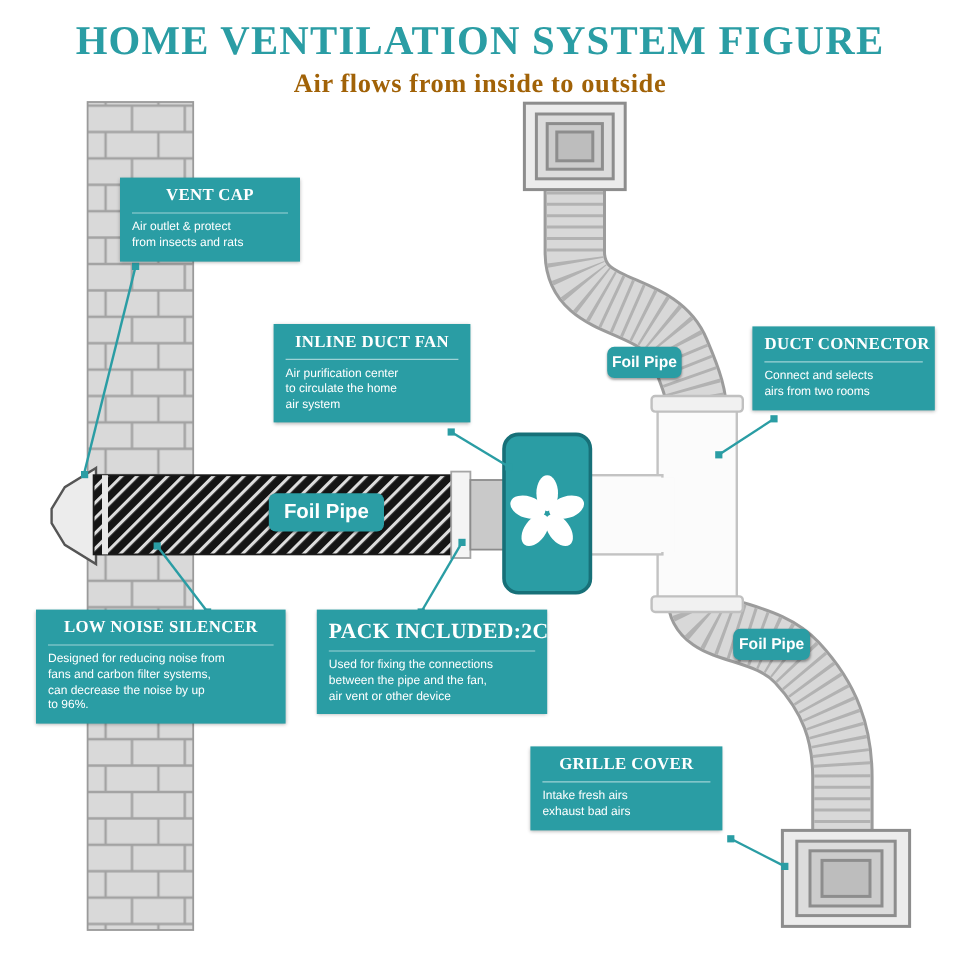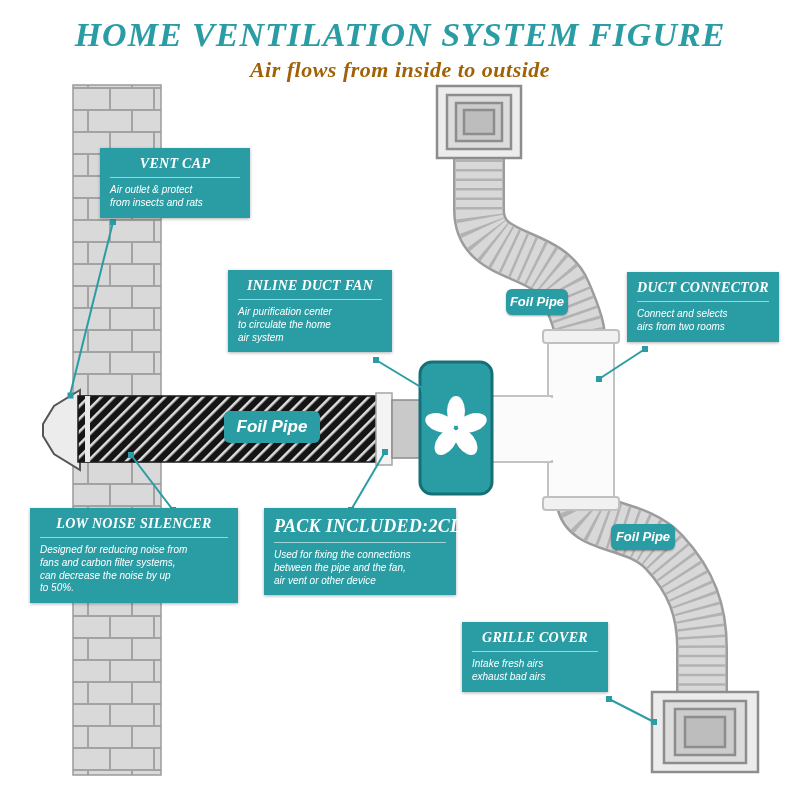--- a/index.html
+++ b/index.html
@@ -1,18 +1,18 @@
 <!DOCTYPE html>
 <html><head>
 <meta charset="utf-8">
 <style>
   * { margin:0; padding:0; box-sizing:border-box; }
   html,body { background:#ffffff; }
   body { width:800px; height:800px; font-family:"Liberation Sans", sans-serif; }
-  .canvas { position:relative; width:800px; height:800px; background:#ffffff; overflow:hidden;font-style:italic; }
+  .canvas { position:relative; width:800px; height:800px; background:#ffffff; overflow:hidden; }
   .layer-svg { position:absolute; left:0; top:0; }
 
   .title {
     position:absolute; top:16px; left:0; width:800px; text-align:center;
     color:#2a9da4; font-family:"Liberation Serif", serif; font-weight:700;
     font-size:34px; letter-spacing:1px;
   }
   .subtitle {
     position:absolute; top:57px; left:0; width:800px; text-align:center;
     color:#a16207; font-family:"Liberation Serif", serif; font-weight:700;
@@ -153,31 +153,31 @@
     <h3>DUCT CONNECTOR</h3>
     <p>Connect and selects
 airs from two rooms</p>
   </div>
 
   <div class="callout" style="left:30px;top:508px;width:208px">
     <h3>LOW NOISE SILENCER</h3>
     <p>Designed for reducing noise from
 fans and carbon filter systems,
 can decrease the noise by up
-to 50%.</p>
+to 96%.</p>
   </div>
 
   <div class="callout tight" style="left:264px;top:508px;width:192px">
     <h3>PACK INCLUDED:2CLAMPS</h3>
     <p>Used for fixing the connections
 between the pipe and the fan,
 air vent or other device</p>
   </div>
 
-  <div class="callout" style="left:462px;top:622px;width:146px">
+  <div class="callout" style="left:442px;top:622px;width:160px">
     <h3>GRILLE COVER</h3>
     <p>Intake fresh airs
 exhaust bad airs</p>
   </div>
 
   <div class="pipe-label" style="left:204px;top:411px;width:96px;height:32px;line-height:32px;font-size:17px">Foil Pipe</div>
   <div class="pipe-label" style="left:486px;top:289px;width:62px;height:26px;line-height:26px;font-size:13px">Foil Pipe</div>
   <div class="pipe-label" style="left:591px;top:524px;width:64px;height:26px;line-height:26px;font-size:13px">Foil Pipe</div>
 
 </div>

